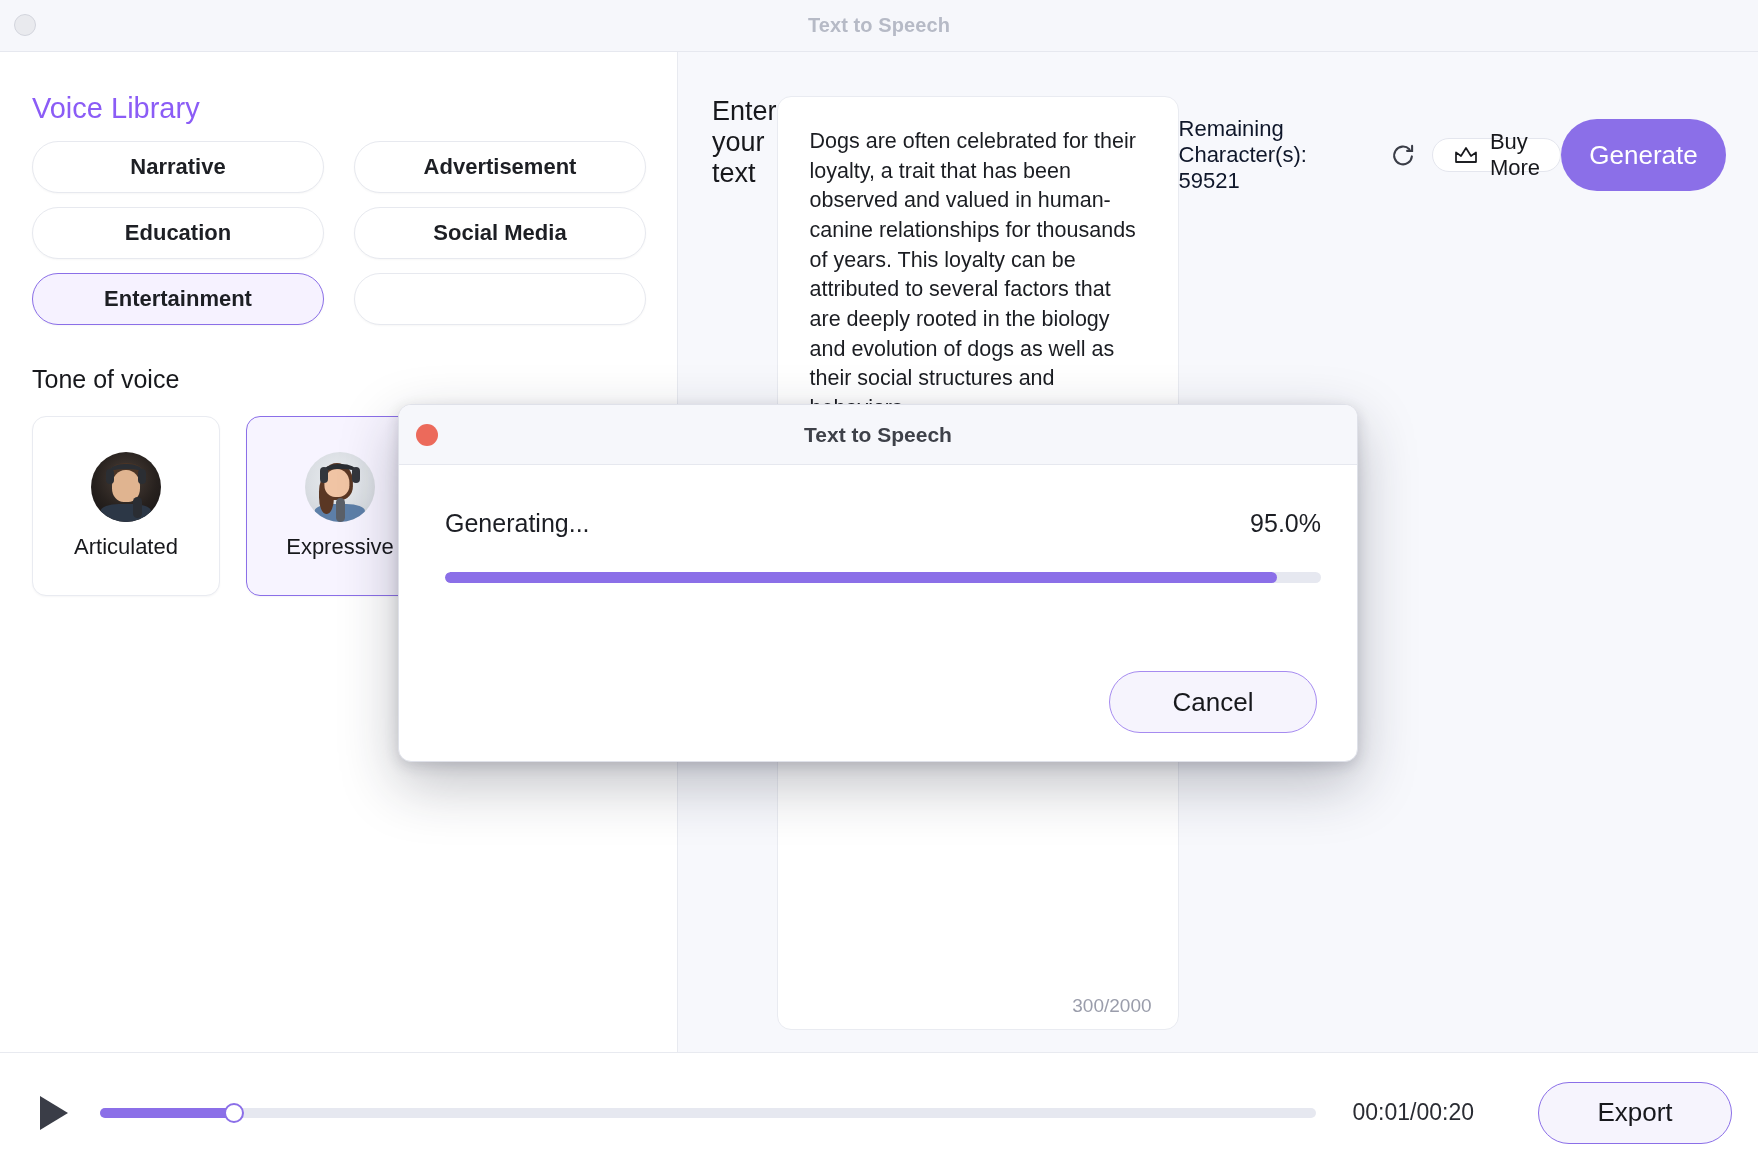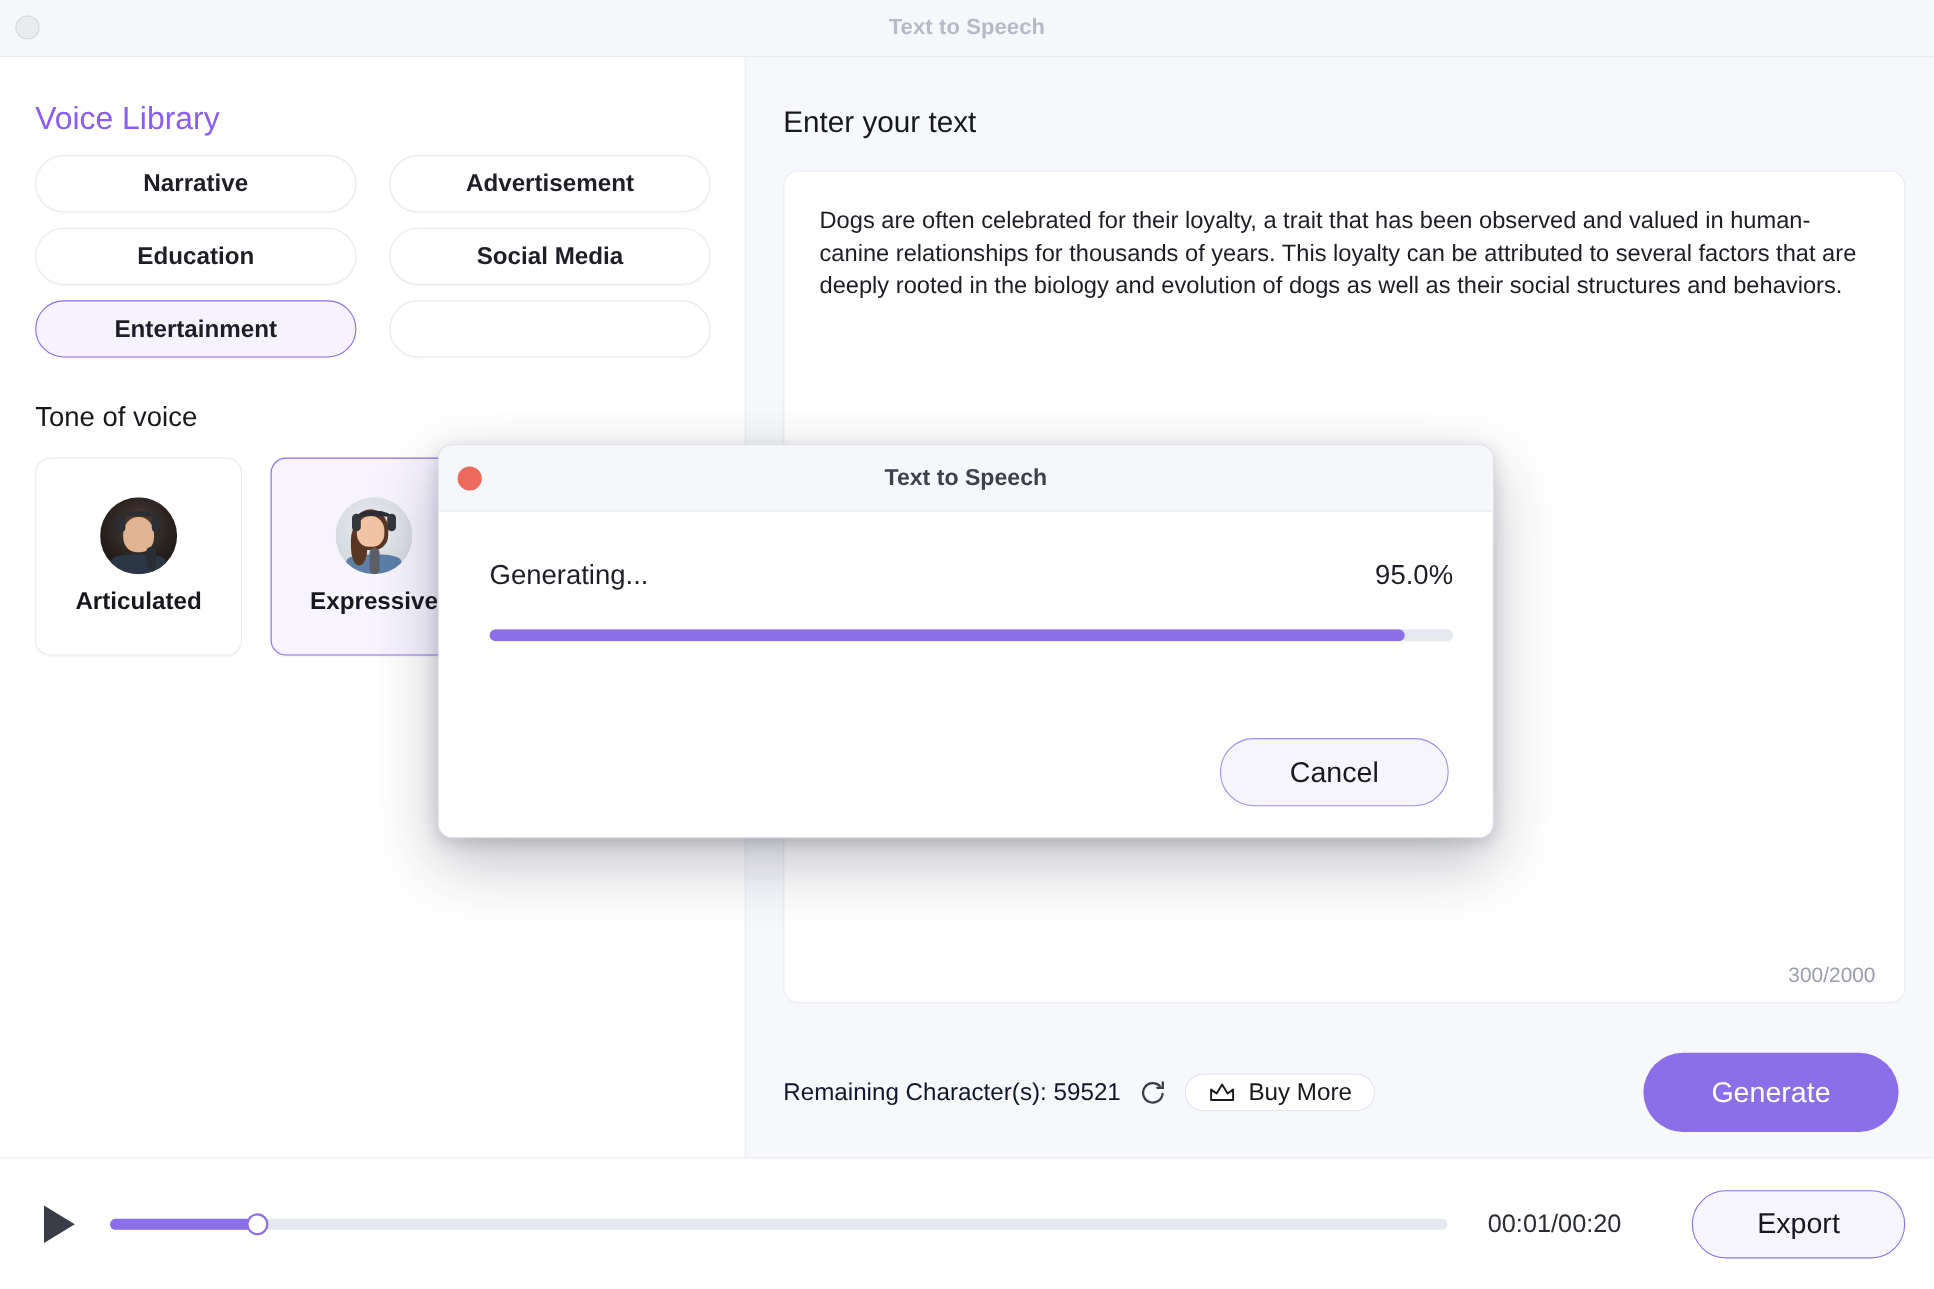--- a/index.html
+++ b/index.html
@@ -47,21 +47,21 @@
     width: 678px; flex: 0 0 678px;
     background: #ffffff;
     border-right: 1px solid #e8eaf0;
     padding: 40px 32px 0 32px;
     position: relative;
   }
   .right-panel {
     flex: 1 1 auto;
     background: #f7f8fc;
     padding: 44px 26px 0 34px;
-    display: flex; flex-direction: column;
+    display: flex; flex-direction: row;
     min-width: 0;
   }
 
   
   .section-title {
     font-size: 29px; color: #8b5cf6;
     margin-bottom: 16px;
   }
   .sub-title {
     font-size: 25px; color: #17181c;
@@ -96,21 +96,20 @@
   .voice-card {
     height: 180px;
     border-radius: 14px;
     border: 1px solid #e9ebf1;
     background: #ffffff;
     display: flex; flex-direction: column;
     align-items: center; justify-content: center;
     gap: 12px;
     cursor: pointer;
     box-shadow: 0 1px 2px rgba(20,22,40,.04);
-    font-weight: bold;
   }
   .voice-card.selected {
     border: 1.8px solid #8b6fe8;
     background: #f7f4ff;
   }
   .avatar {
     width: 70px; height: 70px; border-radius: 50%;
     overflow: hidden; position: relative;
     flex: 0 0 70px;
   }

